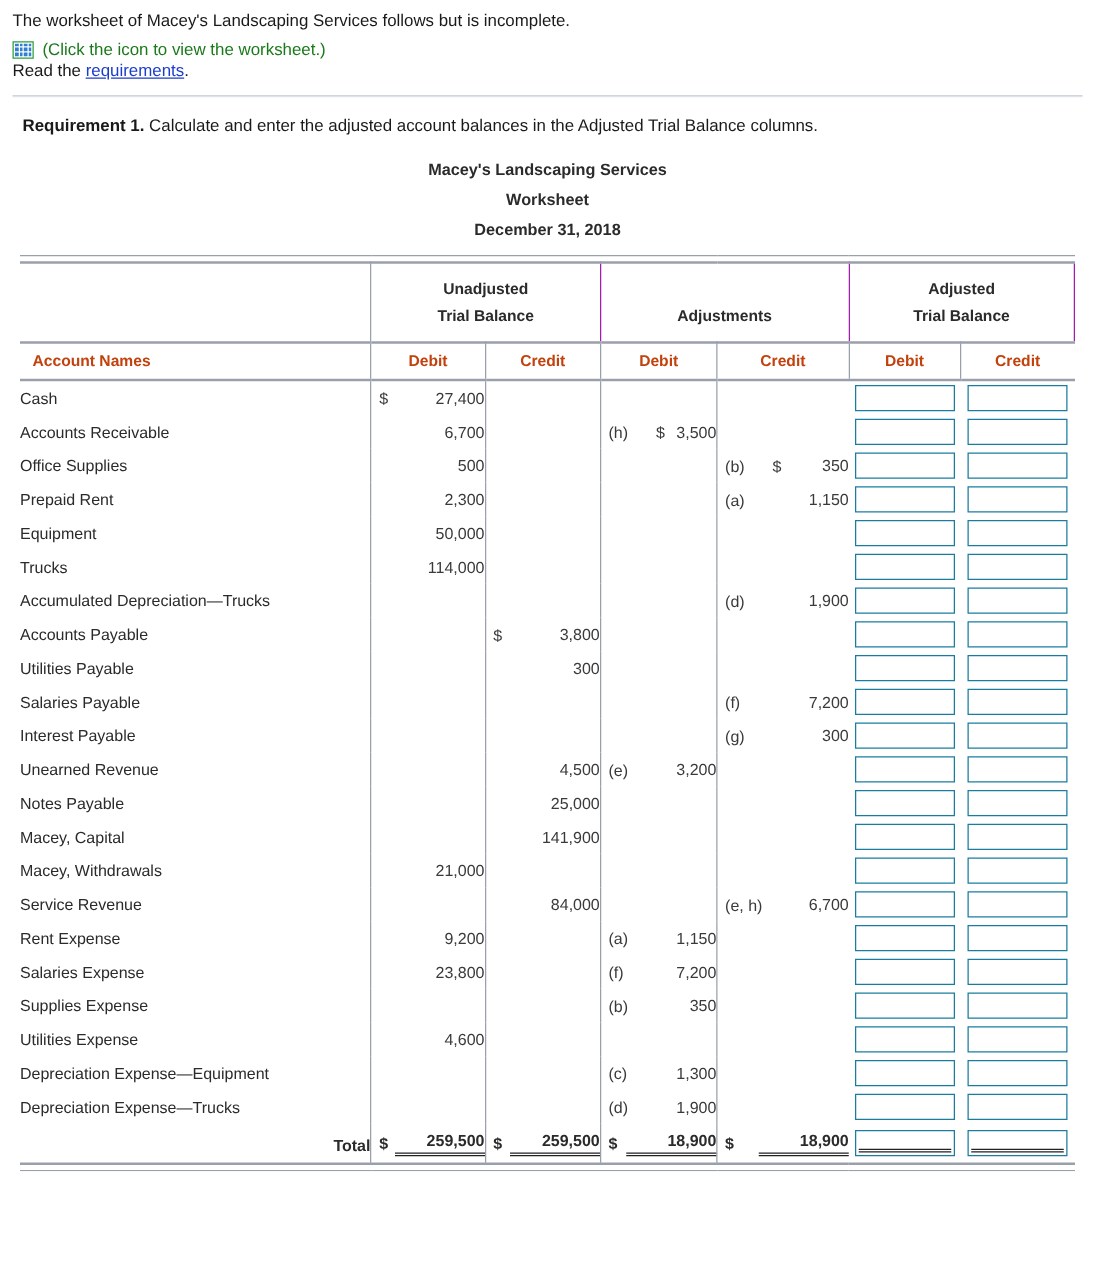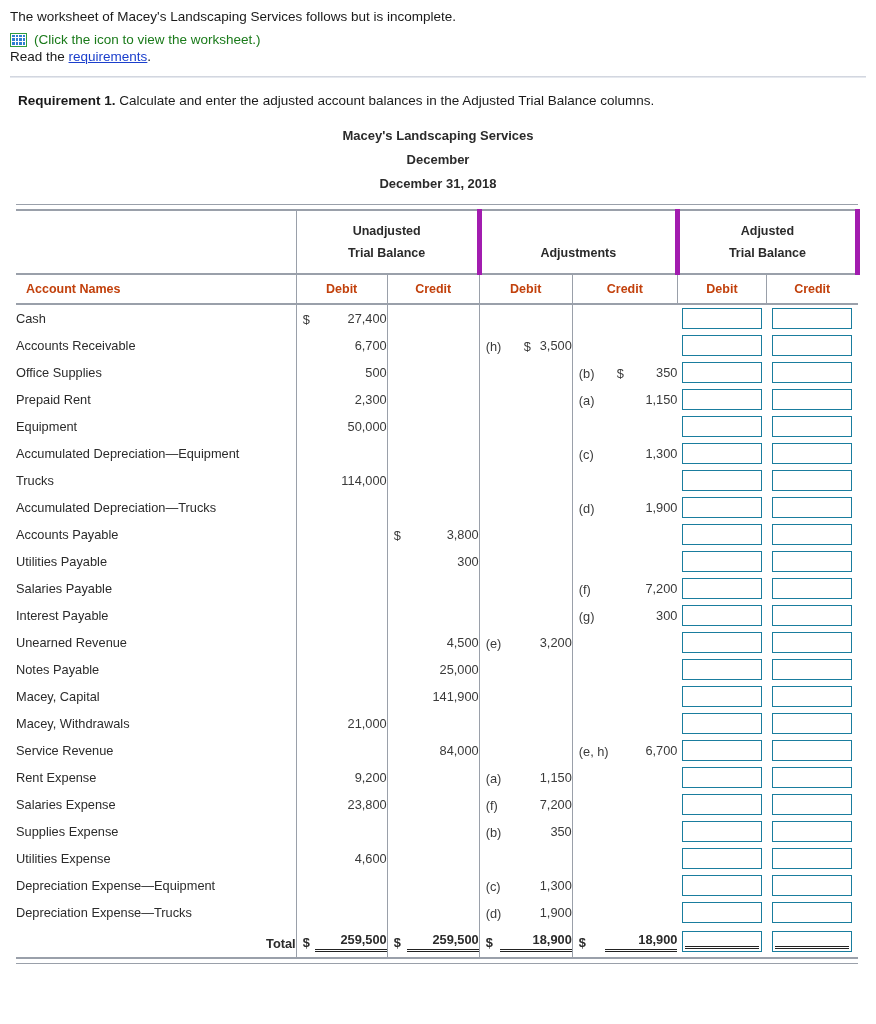--- a/index.html
+++ b/index.html
@@ -59,21 +59,21 @@
   .topband{height:4px;border-top:1px solid #9aa0aa;border-bottom:2px solid #9aa0aa;}
 
   .grpcell{
     text-align:center;
     font-weight:bold;
     color:#2b2b2b;
     font-size:12.5px;
     height:62px;
     line-height:22px;
     border-left:1px solid #9aa0aa;
-    border-right:5px solid #a21caf;
+    border-right:1px solid #a21caf;
   }
   .grpcell.plain{border-left:none;border-right:none;}
   .grpsep{border-bottom:2px solid #9aa0aa;}
 
   .hdrcell{
     text-align:center;
     font-weight:bold;
     color:#c2410c;
     height:28px;
     font-size:12.5px;
@@ -172,21 +172,21 @@
 
 <div class="rule"></div>
 
 <div class="req">
   <b>Requirement 1.</b><span> Calculate and enter the adjusted account balances in the Adjusted Trial Balance columns.</span>
 </div>
 
 <div class="wsheet">
   <div class="ws-titles">
     <div class="ws-title-2">Macey's Landscaping Services</div>
-    <div class="ws-title-2">December</div>
+    <div class="ws-title-2">Worksheet</div>
     <div class="ws-title-2">December 31, 2018</div>
   </div>
 
   <table class="ws">
     <colgroup>
       <col style="width:277px">
       <col style="width:90px">
       <col style="width:91px">
       <col style="width:92px">
       <col style="width:104px">
@@ -304,37 +304,20 @@
               <input class="inbox" type="text" style="">
             </div>
           </td>
           <td class="incell">
             <div class="inwrap">
               <input class="inbox" type="text" style="">
             </div>
           </td>
         </tr>
         <tr class="drow">
-          <td class="acct">Accumulated Depreciation—Equipment</td>
-          <td class="money vl"><span class="amt"></span></td>
-          <td class="money vl"><span class="amt"></span></td>
-          <td class="money vl"><span class="amt"></span></td>
-          <td class="money vl"><span class="ref">(c)</span><span class="amt">1,300</span></td>
-          <td class="incell">
-            <div class="inwrap">
-              <input class="inbox" type="text" style="">
-            </div>
-          </td>
-          <td class="incell">
-            <div class="inwrap">
-              <input class="inbox" type="text" style="">
-            </div>
-          </td>
-        </tr>
-        <tr class="drow">
           <td class="acct">Trucks</td>
           <td class="money vl"><span class="amt">114,000</span></td>
           <td class="money vl"><span class="amt"></span></td>
           <td class="money vl"><span class="amt"></span></td>
           <td class="money vl"><span class="amt"></span></td>
           <td class="incell">
             <div class="inwrap">
               <input class="inbox" type="text" style="">
             </div>
           </td>

